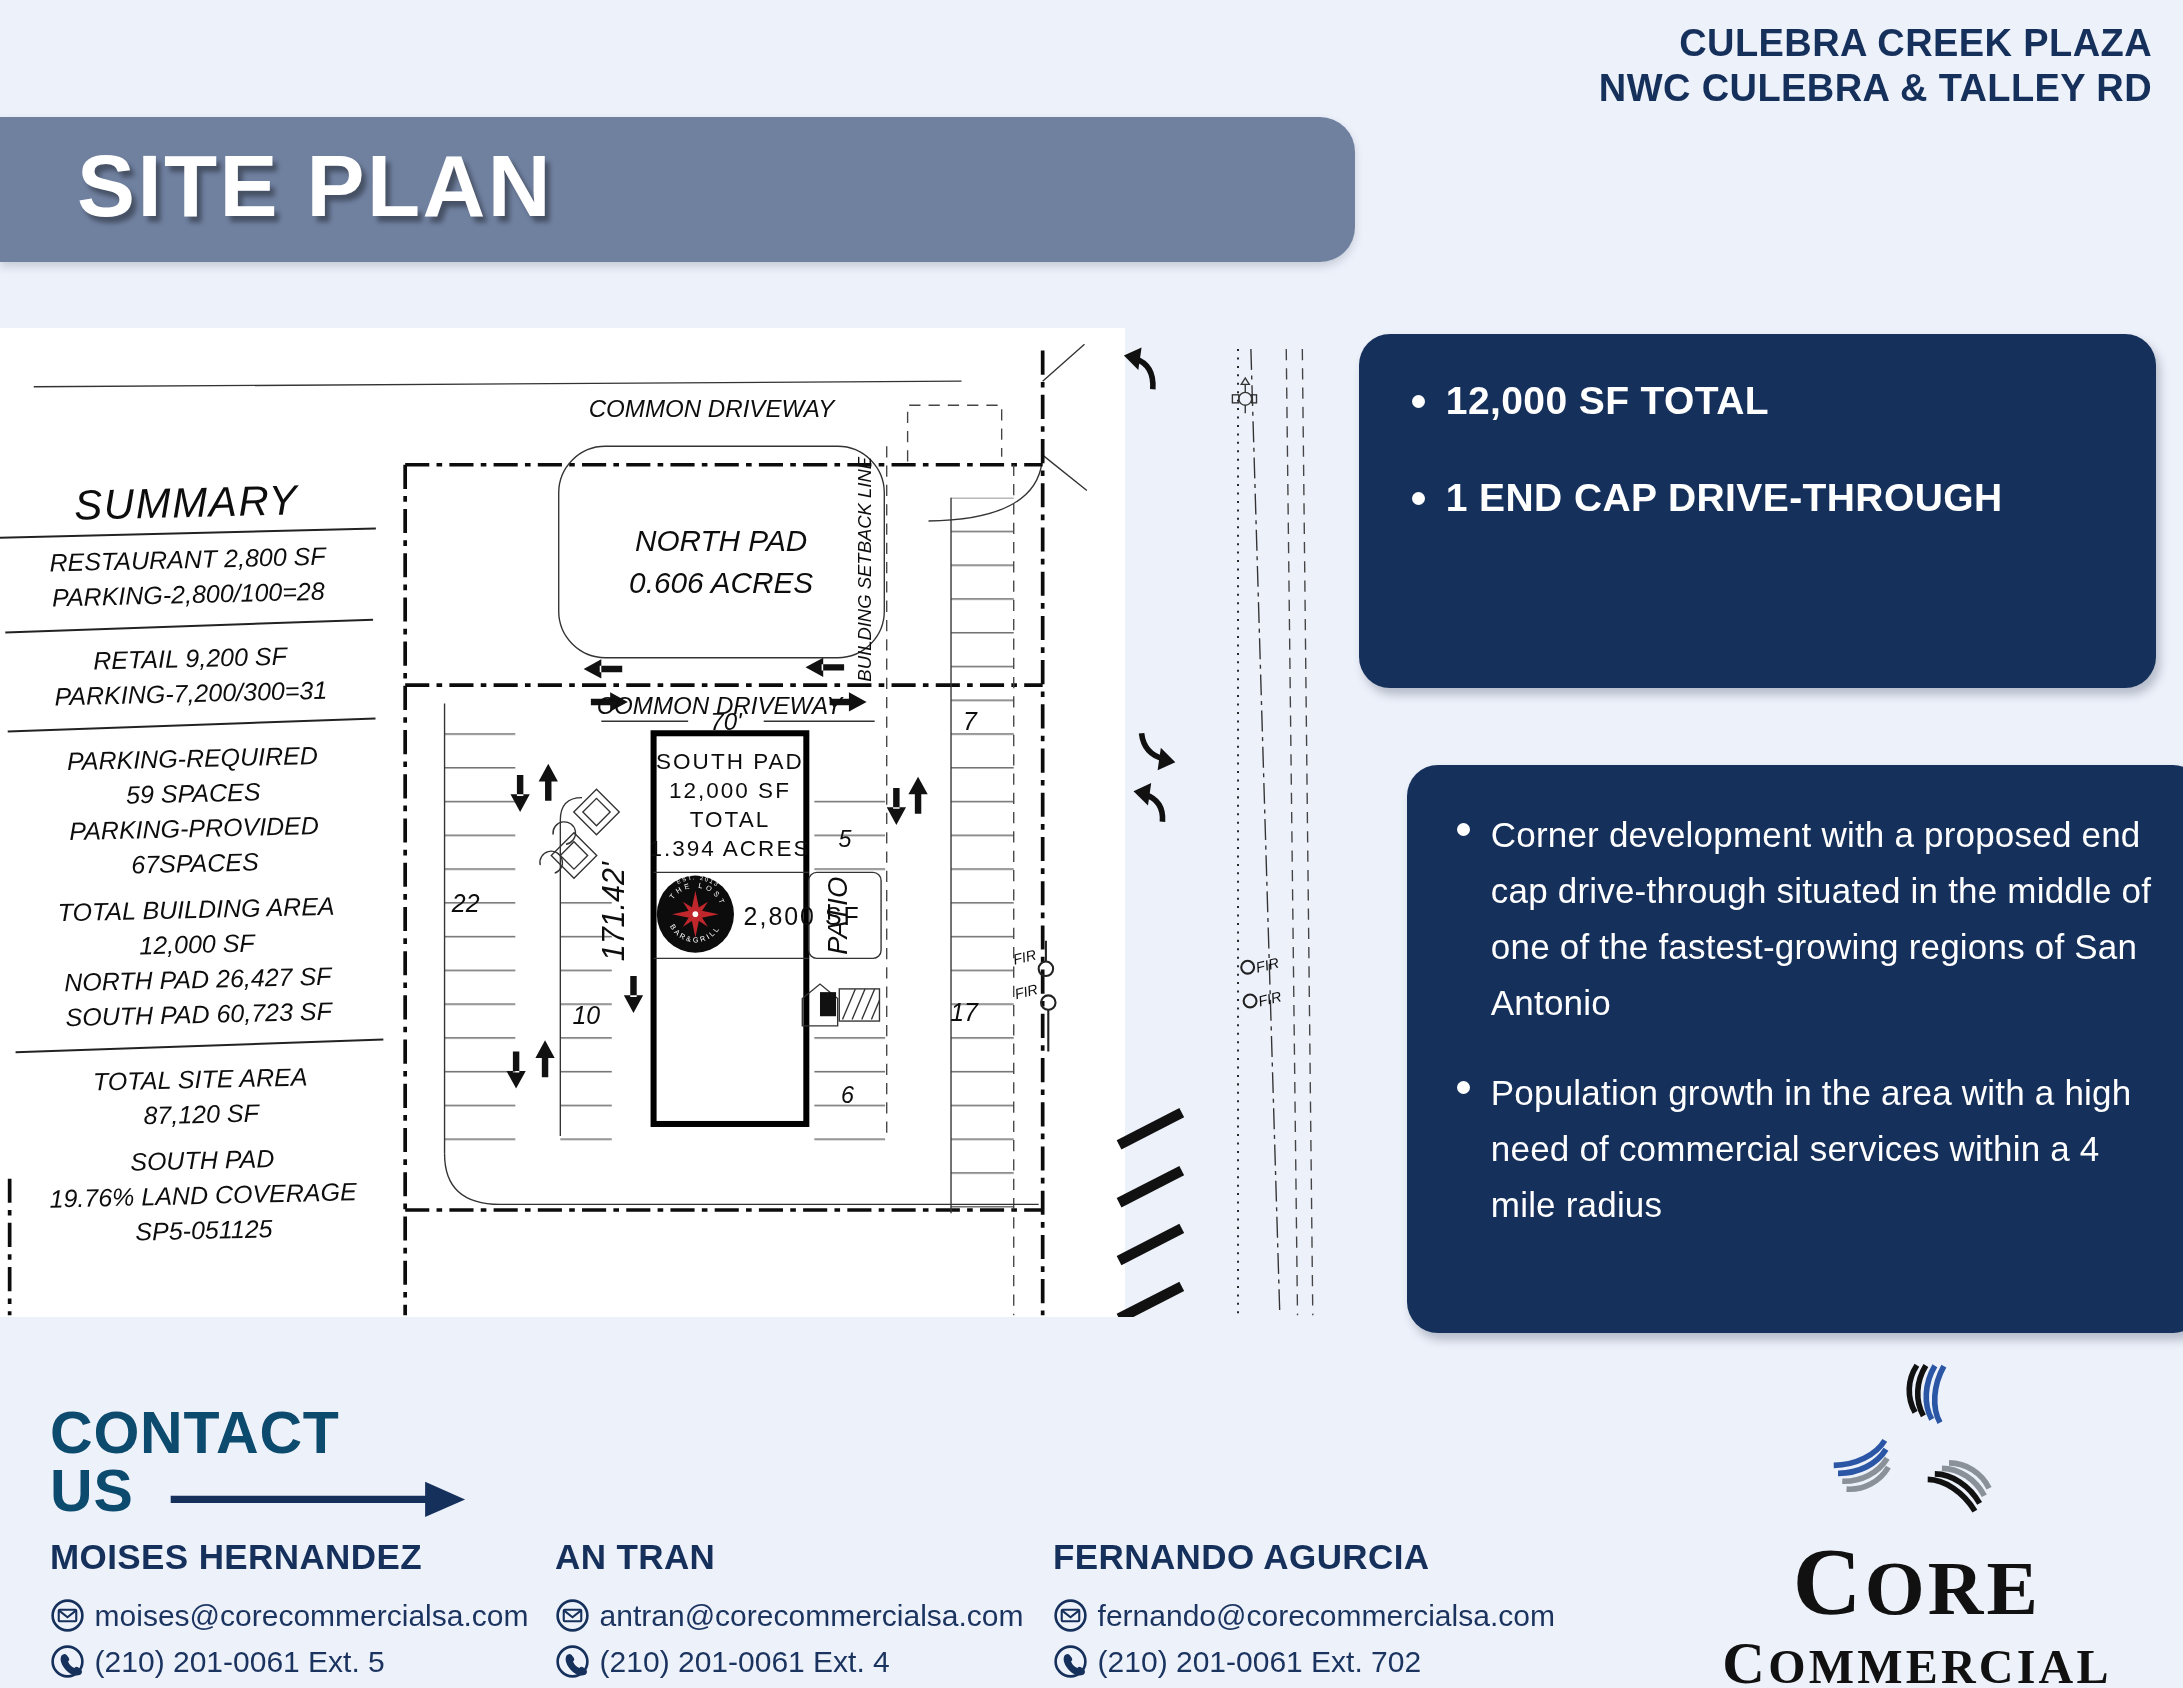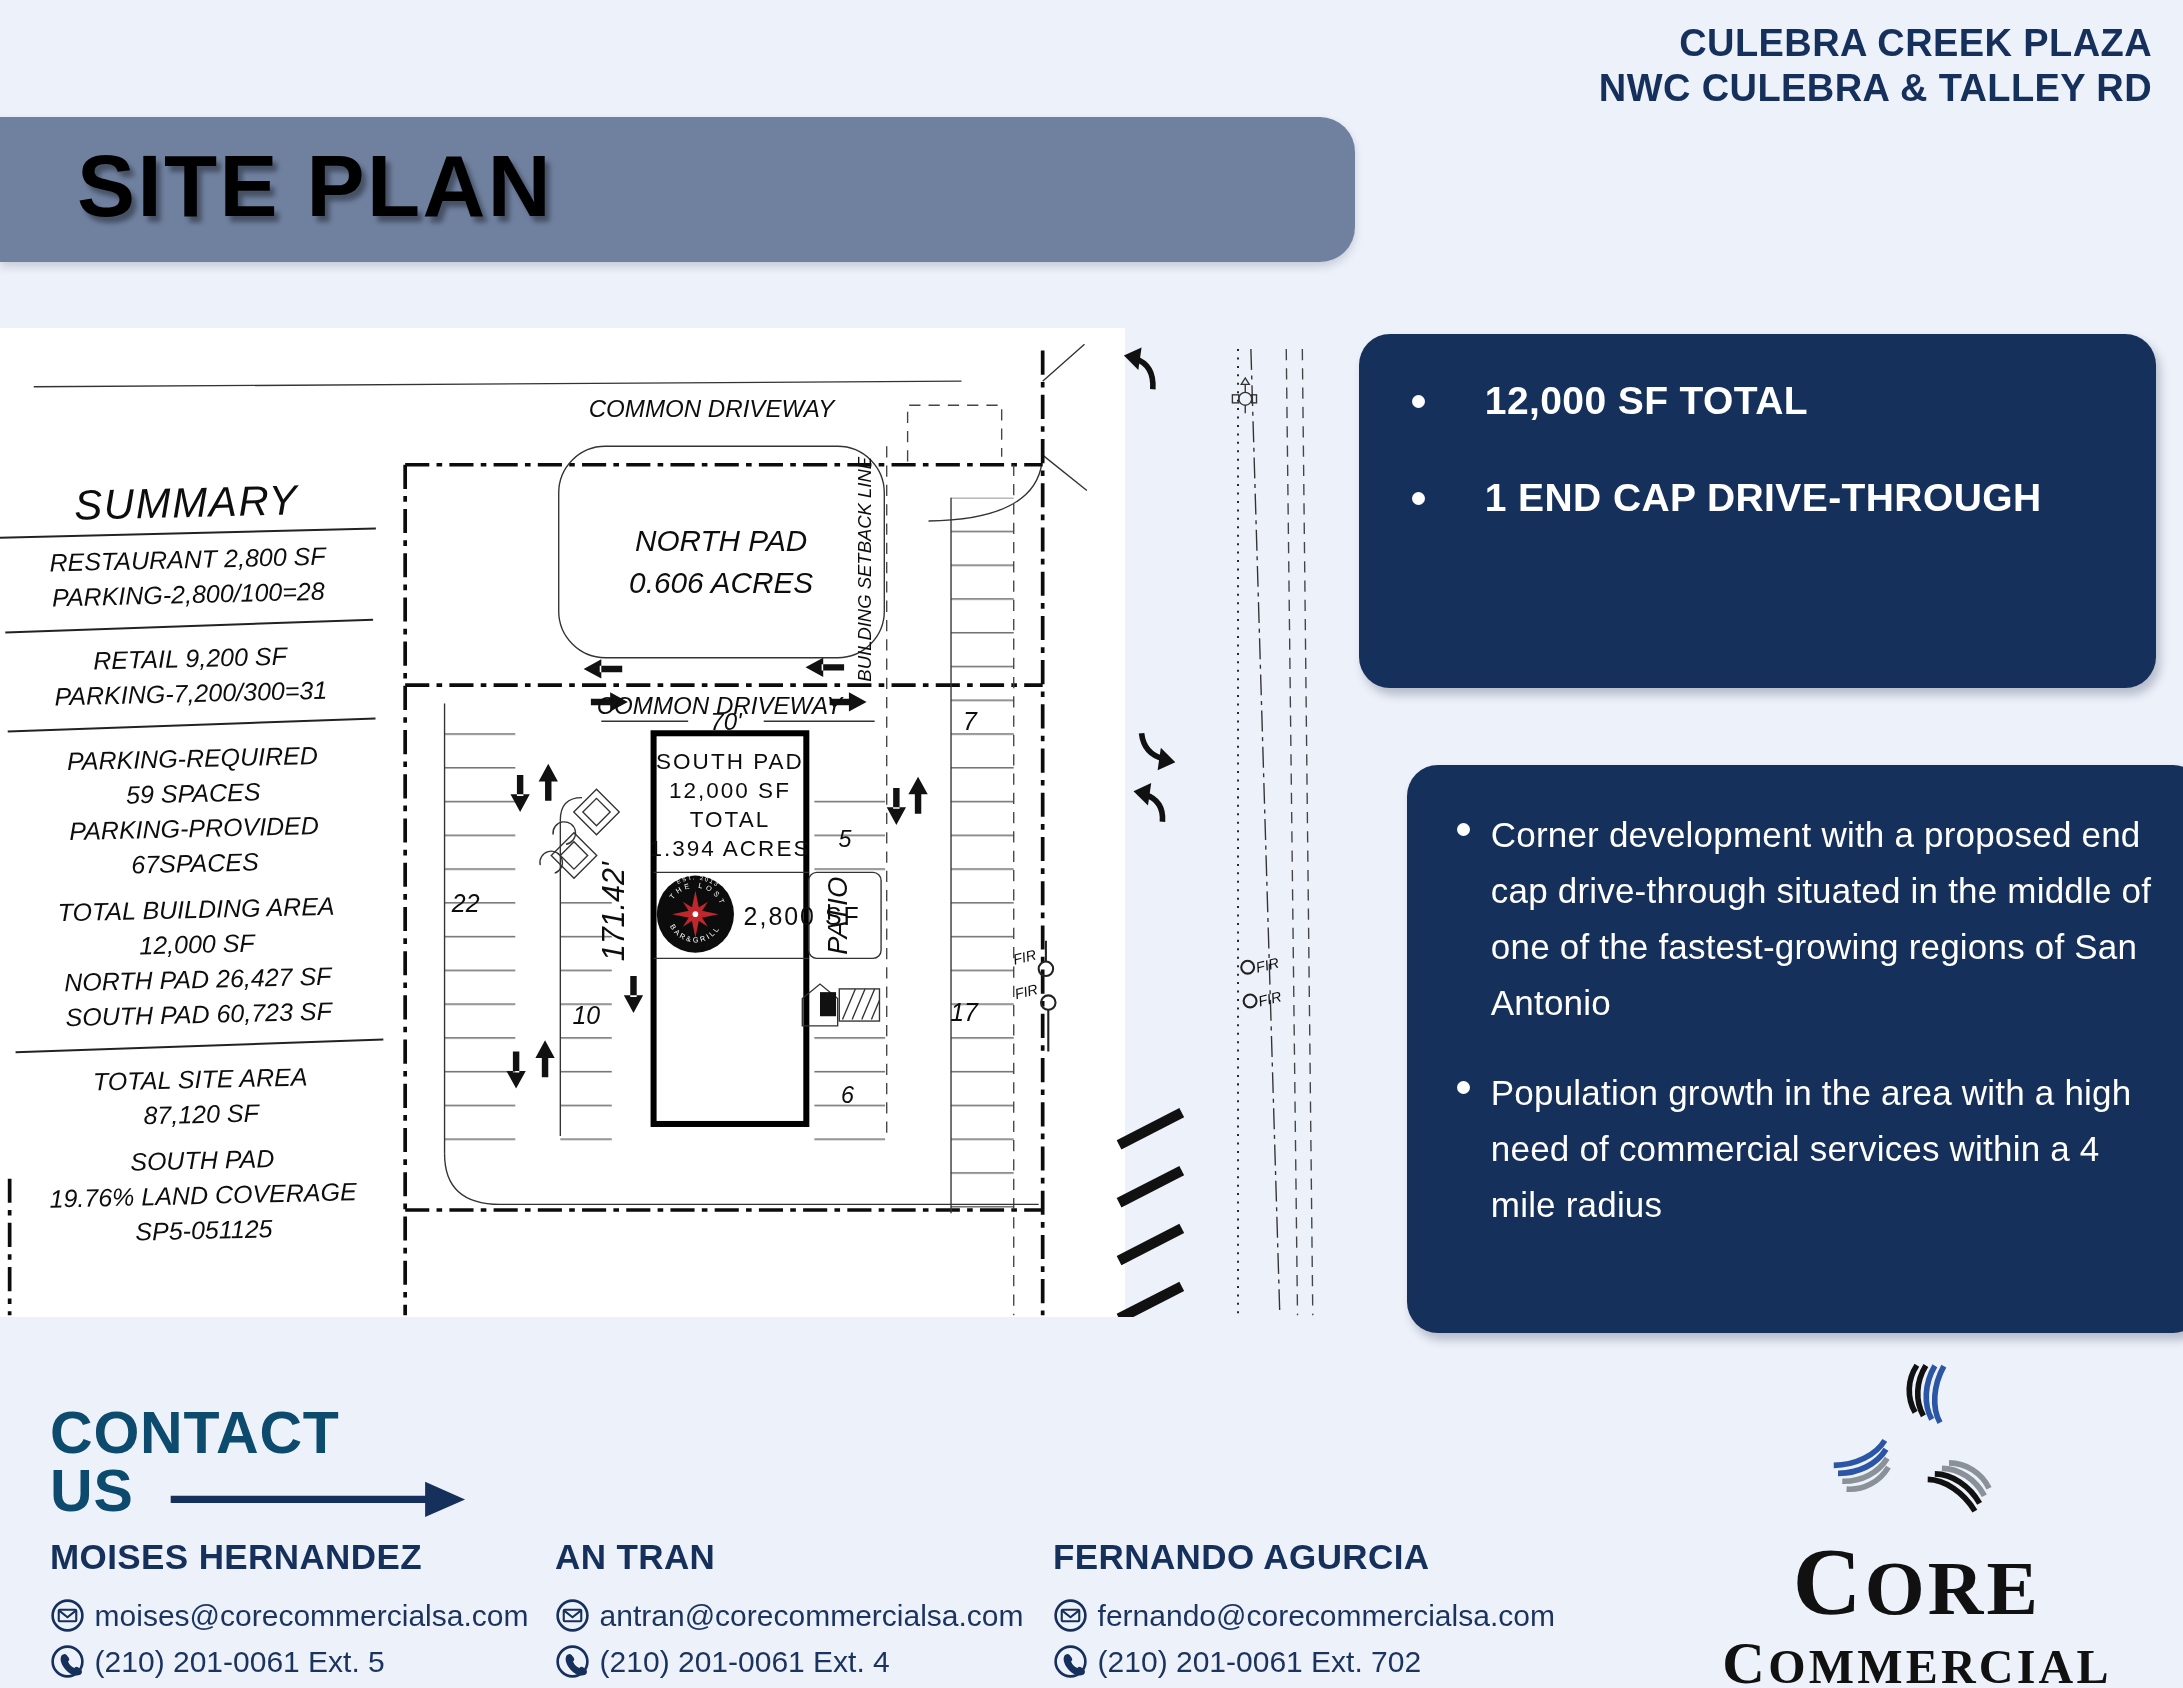--- a/index.html
+++ b/index.html
@@ -7,21 +7,21 @@
   #page{position:relative;width:2183px;height:1688px;background:#edf1fa;overflow:hidden;padding-left:16px;}
 
   
   #hdr{position:absolute;top:21px;right:47px;text-align:right;color:#16305c;
        font-weight:800;font-size:38px;line-height:1.18;letter-spacing:0.4px;}
 
   
   #banner{position:absolute;left:0;top:117px;width:1355px;height:145px;background:#7081a0;
           border-radius:0 35px 35px 0;box-shadow:0 4.8px 8px rgba(40,50,80,.18);}
   #banner .t{position:absolute;left:77px;top:50%;transform:translateY(-54%);
-             color:#000000;font-weight:800;font-size:87px;letter-spacing:2.4px;
+             color:#ffffff;font-weight:800;font-size:87px;letter-spacing:2.4px;
              text-shadow:4.8px 5.6px 5.6px rgba(0,0,0,.38);}
 
   
   #plan{position:absolute;left:0;top:328px;width:1125px;height:989px;background:#fff;}
   #plansvg{position:absolute;left:0;top:0;}
 
   
   #summary{position:absolute;left:6.4px;top:151px;width:378px;color:#0d0d0d;
            font-style:italic;text-align:center;transform:rotate(-1.4deg);}
   #summary .ttl{font-size:42px;letter-spacing:1.6px;padding-bottom:4.8px;margin-bottom:8px;
@@ -30,21 +30,21 @@
   .sum-div{border-top:2px solid #222;margin:13px 4.8px 14.5px 4.8px;transform:rotate(-.6deg);}
   .mt{margin-top:11.3px;}
 
   
   .navybox{position:absolute;left:1359px;width:797px;background:#16305c;border-radius:31px;
            color:#fff;box-shadow:4px 6.4px 9.6px rgba(20,30,60,.25);box-sizing:border-box;}
   #box1{top:334px;height:354px;padding:45px 48px;}
   #box2{top:765px;height:568px;padding:42px 45px;margin-left:48px;}
   .bul{display:flex;align-items:flex-start;}
   .dot{flex:0 0 auto;width:13px;height:13px;border-radius:50%;background:#fff;margin:16px 21px 0 4.8px;}
-  #box1 .bul{margin-bottom:53px;gap:39px;}
+  #box1 .bul{margin-bottom:53px;}
   #box1 .txt{font-size:39px;font-weight:800;letter-spacing:0.4px;}
   #box2 .bul{margin-bottom:34px;}
   #box2 .txt{font-size:35px;font-weight:400;line-height:1.6;letter-spacing:0.2px;}
 
   
   #contact-title{position:absolute;left:50px;top:1405px;color:#0c4a6e;font-weight:800;
                  font-size:59px;line-height:.98;letter-spacing:0.8px;}
   #cu-arrow{position:absolute;left:167px;top:1469px;}
   .person{position:absolute;top:1537px;color:#16305c;}
   #p0{left:50px;} #p1{left:555px;} #p2{left:1053px;}

